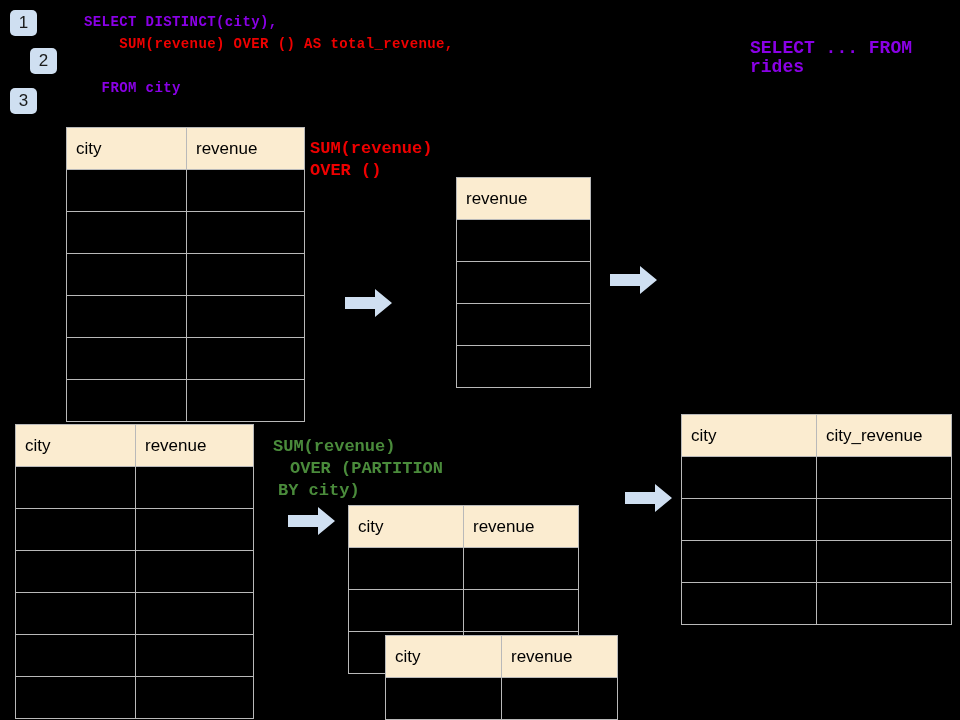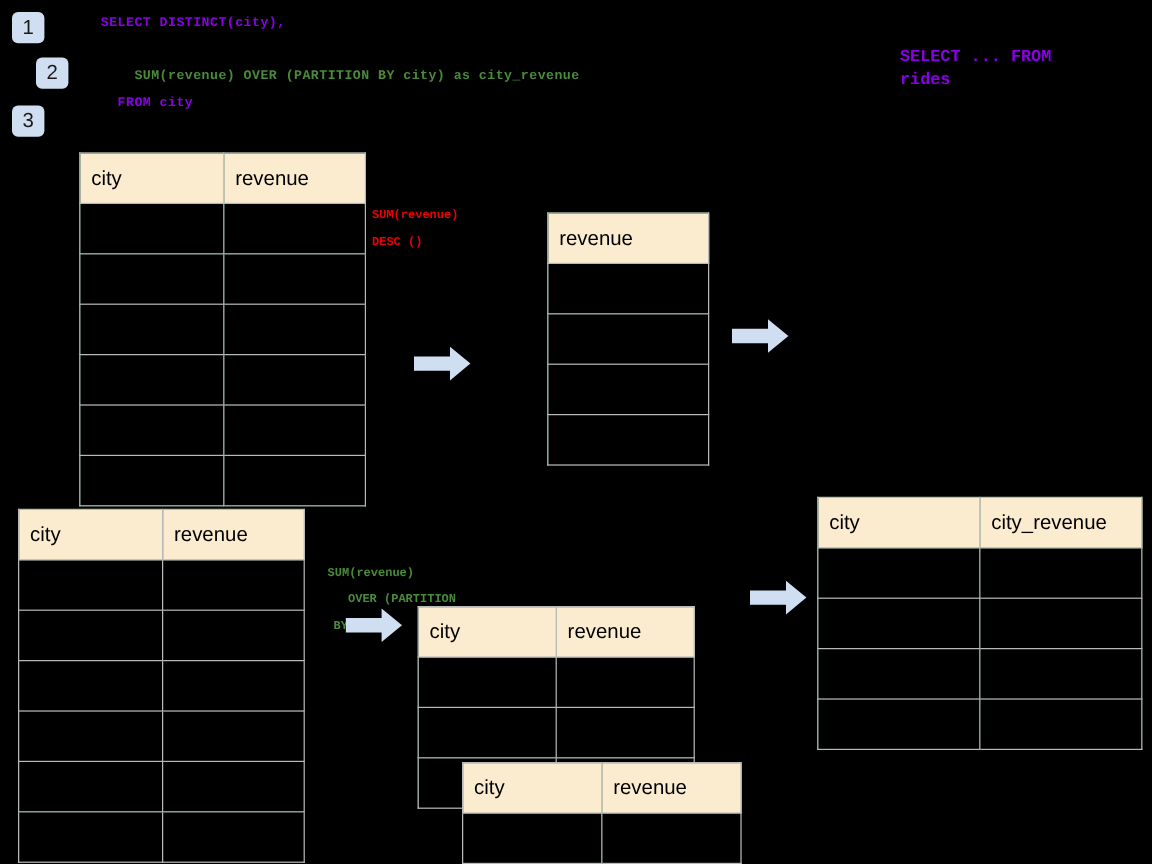--- a/index.html
+++ b/index.html
@@ -20,57 +20,56 @@
     font-size:17px;
     line-height:26px;
     text-align:center;
     width:27px;height:26px;
   }
 
   
   .code{
     position:absolute;
     font-family:"Liberation Mono","DejaVu Sans Mono", monospace;
-    font-size:11px;
+    font-size:14px;
     letter-spacing:0.4px;
     white-space:pre;
     font-weight:bold;
   }
   .c-purple{color:#8a00e6;}
   .c-red{color:#ee0000;}
   .c-green{color:#4a8b3b;}
 
   .side-note{
     position:absolute;
     font-family:"Liberation Mono","DejaVu Sans Mono", monospace;
-    font-size:14px;
+    font-size:18px;
     font-weight:bold;
     color:#8a00e6;
     white-space:pre;
     line-height:19px;
   }
 
   
   .anno{
     position:absolute;
     font-family:"Liberation Mono","DejaVu Sans Mono", monospace;
-    font-size:10px;
+    font-size:17px;
     font-weight:bold;
     white-space:pre;
     line-height:22px;
-    margin-top:32px;
   }
   .anno.red{color:#ee0000;}
   .anno.green{color:#4a8b3b;}
 
   
   .tbl{
     position:absolute;
     border-collapse:collapse;
-    background:#14532d;
+    background:#701a75;
     table-layout:fixed;
   }
   .tbl td,.tbl th{
     border:1px solid #b9b9b9;
     padding:0;
     margin:0;
     background:#000;
   }
   .tbl th{
     background:#fbecd0;
@@ -92,28 +91,28 @@
 </head>
 <body>
 
 <div class="stage">
 
   <div class="badge" style="left:10px;top:10px;">1</div>
   <div class="badge" style="left:30px;top:48px;">2</div>
   <div class="badge" style="left:10px;top:88px;">3</div>
 
   <div class="code c-purple" style="left:84px;top:14px;">SELECT DISTINCT(city),</div>
-  <div class="code c-green" style="left:84px;top:58px;">    SUM(revenue) OVER (PARTITION BY city) as city_revenue</div>
+  <div class="code c-red" style="left:84px;top:36px;">    SUM(revenue) OVER () AS total_revenue,</div>
   <div class="code c-purple" style="left:84px;top:80px;">  FROM city</div>
 
   <div class="side-note" style="left:750px;top:39px;">SELECT ... FROM</div>
   <div class="side-note" style="left:750px;top:58px;">rides</div>
 
   <div class="anno red" style="left:310px;top:138px;">SUM(revenue)</div>
-  <div class="anno red" style="left:310px;top:160px;">DESC ()</div>
+  <div class="anno red" style="left:310px;top:160px;">OVER ()</div>
 
   <div class="anno green" style="left:273px;top:436px;">SUM(revenue)</div>
   <div class="anno green" style="left:290px;top:458px;">OVER (PARTITION</div>
   <div class="anno green" style="left:278px;top:480px;">BY city)</div>
 
   <table class="tbl" style="left:66px;top:127px;width:238px;">
     <colgroup>
         <col style="width:120px">
         <col style="width:118px">
       </colgroup>

